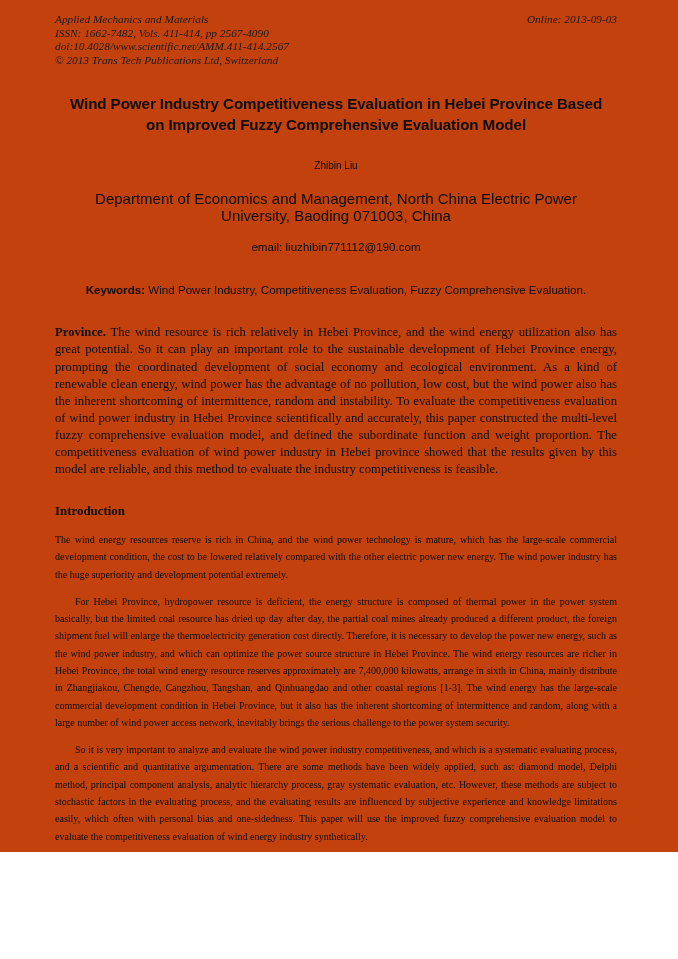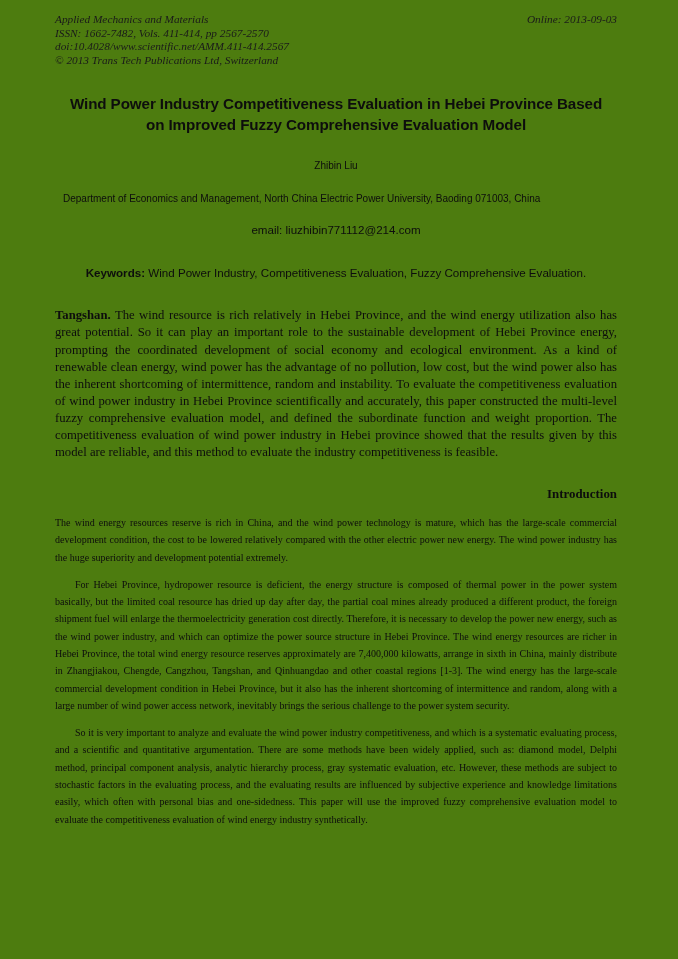--- a/index.html
+++ b/index.html
@@ -4,22 +4,22 @@
 <title>Applied Mechanics and Materials — Paper</title>
 <style>
   html, body {
     margin: 0;
     padding: 0;
     background: #ffffff;
   }
   .page {
     position: relative;
     width: 678px;
-    height: 959px;
-    background: #4d7c0f;
+    height: 852px;
+    background: #c2410c;
     overflow: hidden;
     box-sizing: border-box;
     color: #0d0d0d;
   }
   .content {
     position: absolute;
     left: 55px;
     top: 13px;
     width: 562px;
   }
@@ -63,22 +63,23 @@
   .author {
     margin-top: 22px;
     font-family: "Liberation Sans", "DejaVu Sans", sans-serif;
     font-size: 10px;
     line-height: 18px;
     text-align: center;
   }
   .affiliation {
     margin-top: 15px;
     font-family: "Liberation Sans", "DejaVu Sans", sans-serif;
-    font-size: 10px;
+    font-size: 15px;
     line-height: 17px;
+    text-align: center;
     padding: 0 8px;
   }
   .email {
     margin-top: 14px;
     font-family: "Liberation Sans", "DejaVu Sans", sans-serif;
     font-size: 11.6px;
     line-height: 17px;
     text-align: center;
   }
 
@@ -108,21 +109,21 @@
     font-weight: bold;
   }
 
   
   .section-heading {
     margin-top: 25px;
     font-family: "Liberation Serif", "DejaVu Serif", serif;
     font-weight: bold;
     font-size: 12.9px;
     line-height: 17px;
-    text-align: right;
+    text-align: left;
   }
 
   
   .body-para {
     margin-top: 9px;
     font-family: "Liberation Serif", "DejaVu Serif", serif;
     font-size: 10px;
     line-height: 17.3px;
     text-align: justify;
     text-justify: inter-word;
@@ -134,39 +135,39 @@
   }
 </style>
 </head>
 <body>
 
 <div class="page">
   <div class="content">
 
     <div class="masthead">
       <div class="masthead-line">Applied Mechanics and Materials</div>
-      <div class="masthead-line">ISSN: 1662-7482, Vols. 411-414, pp 2567-2570</div>
+      <div class="masthead-line">ISSN: 1662-7482, Vols. 411-414, pp 2567-4090</div>
       <div class="masthead-line">doi:10.4028/www.scientific.net/AMM.411-414.2567</div>
       <div class="masthead-line">© 2013 Trans Tech Publications Ltd, Switzerland</div>
       <div class="masthead-online">Online: 2013-09-03</div>
     </div>
 
     <h1 class="title">Wind Power Industry Competitiveness Evaluation in Hebei Province Based on Improved Fuzzy Comprehensive Evaluation Model</h1>
 
     <div class="author">Zhibin Liu</div>
     <div class="affiliation">Department of Economics and Management, North China Electric Power University, Baoding 071003, China</div>
-    <div class="email">email: liuzhibin771112@214.com</div>
+    <div class="email">email: liuzhibin771112@190.com</div>
 
     <div class="keywords">
       <span class="kw-label">Keywords:</span>
       <span>Wind Power Industry, Competitiveness Evaluation, Fuzzy Comprehensive Evaluation.</span>
     </div>
 
     <div class="abstract">
-      <span class="abs-label">Tangshan.</span>
+      <span class="abs-label">Province.</span>
       <span>The wind resource is rich relatively in Hebei Province, and the wind energy utilization also has great potential. So it can play an important role to the sustainable development of Hebei Province energy, prompting the coordinated development of social economy and ecological environment. As a kind of renewable clean energy, wind power has the advantage of no pollution, low cost, but the wind power also has the inherent shortcoming of intermittence, random and instability. To evaluate the competitiveness evaluation of wind power industry in Hebei Province scientifically and accurately, this paper constructed the multi-level fuzzy comprehensive evaluation model, and defined the subordinate function and weight proportion. The competitiveness evaluation of wind power industry in Hebei province showed that the results given by this model are reliable, and this method to evaluate the industry competitiveness is feasible.</span>
     </div>
 
     <h2 class="section-heading">Introduction</h2>
     <p class="body-para">The wind energy resources reserve is rich in China, and the wind power technology is mature, which has the large-scale commercial development condition, the cost to be lowered relatively compared with the other electric power new energy. The wind power industry has the huge superiority and development potential extremely.</p>
     <p class="body-para indent">For Hebei Province, hydropower resource is deficient, the energy structure is composed of thermal power in the power system basically, but the limited coal resource has dried up day after day, the partial coal mines already produced a different product, the foreign shipment fuel will enlarge the thermoelectricity generation cost directly. Therefore, it is necessary to develop the power new energy, such as the wind power industry, and which can optimize the power source structure in Hebei Province. The wind energy resources are richer in Hebei Province, the total wind energy resource reserves approximately are 7,400,000 kilowatts, arrange in sixth in China, mainly distribute in Zhangjiakou, Chengde, Cangzhou, Tangshan, and Qinhuangdao and other coastal regions [1-3]. The wind energy has the large-scale commercial development condition in Hebei Province, but it also has the inherent shortcoming of intermittence and random, along with a large number of wind power access network, inevitably brings the serious challenge to the power system security.</p>
     <p class="body-para indent">So it is very important to analyze and evaluate the wind power industry competitiveness, and which is a systematic evaluating process, and a scientific and quantitative argumentation. There are some methods have been widely applied, such as: diamond model, Delphi method, principal component analysis, analytic hierarchy process, gray systematic evaluation, etc. However, these methods are subject to stochastic factors in the evaluating process, and the evaluating results are influenced by subjective experience and knowledge limitations easily, which often with personal bias and one-sidedness. This paper will use the improved fuzzy comprehensive evaluation model to evaluate the competitiveness evaluation of wind energy industry synthetically.</p>
 
   </div>
 </div>

